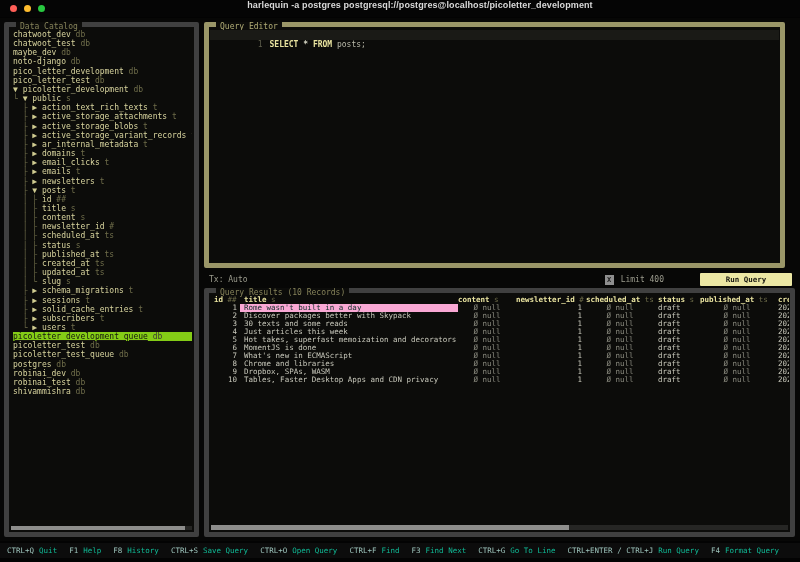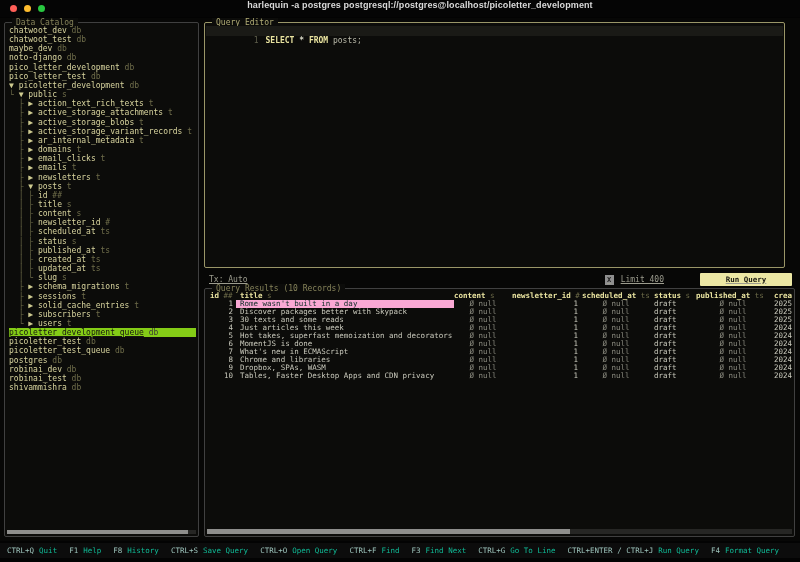--- a/index.html
+++ b/index.html
@@ -11,21 +11,21 @@
   
   .titlebar { position:absolute; top:0; left:0; right:0; height:17px; background:#050505;padding-left:40px; }
   .tl-group { position:absolute; left:10px; top:5px; display:flex; gap:7px; }
   .tl { width:7px; height:7px; border-radius:50%; }
   .titlebar .title { text-align:center; line-height:17px; color:#d9d9d9;
     font:bold 9px "Liberation Sans", sans-serif; letter-spacing:.1px; }
 
   
   .main { position:absolute; top:18px; left:0; right:0; bottom:21px; background:#070706; }
 
-  .panel { position:absolute; border:1px solid #404040; border-radius:2px; background:#0c0c0a; }
+  .panel { position:absolute; border:5px solid #404040; border-radius:2px; background:#0c0c0a; }
   .panel-title { position:absolute; top:-5px; left:7px; background:#0c0c0a; padding:0 4px;
     color:#86835a; font-size:8px; line-height:9px; white-space:pre; }
 
   
   .catalog { left:4px; top:4px; width:195px; bottom:4px; }
   .tree { position:absolute; inset:3px 2px 8px 4px; overflow:hidden;
     font-size:8px; line-height:9.15px; white-space:pre; }
   .trow { color:#d8d49e; }
   .trow .pfx { color:#6f6d4a; }
   .trow .arrow { color:#cfcb90; }
@@ -39,21 +39,21 @@
   .editor .panel-title { color:#b2ad76; }
   .editor-line { position:absolute; top:3px; left:1px; right:1px; height:10px;
     background:#1a1a16; font-size:8px; line-height:10px; white-space:pre; }
   .lineno { display:inline-block; width:14px; text-align:right; color:#5e5e4b; margin-right:7px; }
   .tok-keyword { color:#eae4a0; font-weight:bold; }
   .tok-operator { color:#d6d6c4; font-weight:bold; }
   .tok-plain { color:#b9b9a9; }
 
   
   .controls { position:absolute; left:209px; right:8px; top:255px; height:13px;
-    display:flex; align-items:center; font-size:8px; color:#9c9c8e;text-decoration:underline; }
+    display:flex; align-items:center; font-size:8px; color:#9c9c8e; }
   .spacer { flex:1; }
   .checkbox { display:inline-block; width:9px; height:10px; background:#8f8f8f; color:#1a1a1a;
     font-size:7px; line-height:10px; text-align:center; font-weight:bold; margin-right:7px; }
   .limit-label { color:#9c9c8e; margin-right:36px; }
   .run-btn { border:none; background:#ece7a4; color:#16160f; font-family:inherit;
     font-size:7.5px; font-weight:bold; padding:2px 0; width:92px; border-radius:1px; }
 
   
   .results { left:204px; top:270px; width:591px; bottom:4px; }
   .rtable { position:absolute; inset:3px 1px 9px 1px; overflow:hidden;

